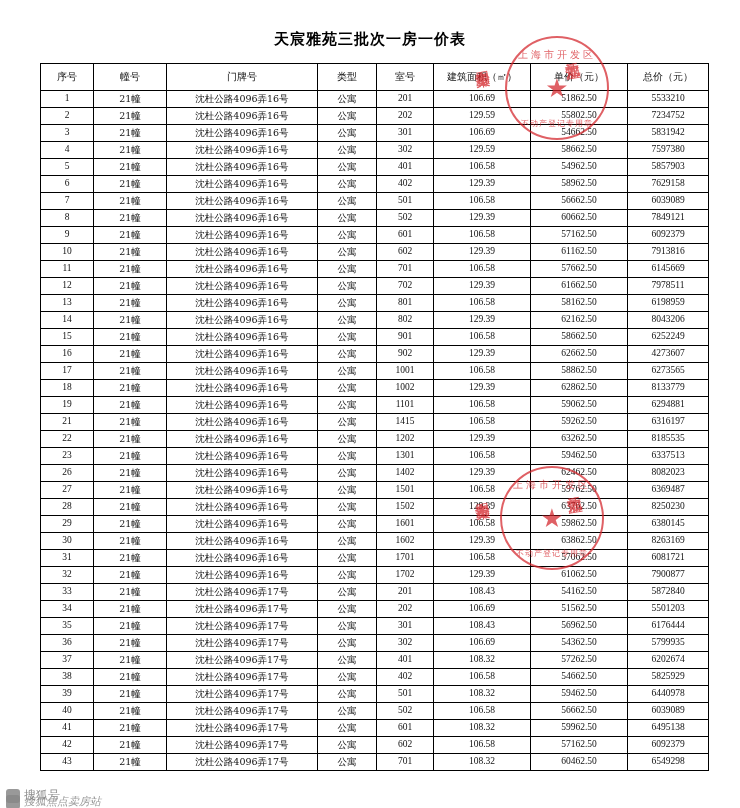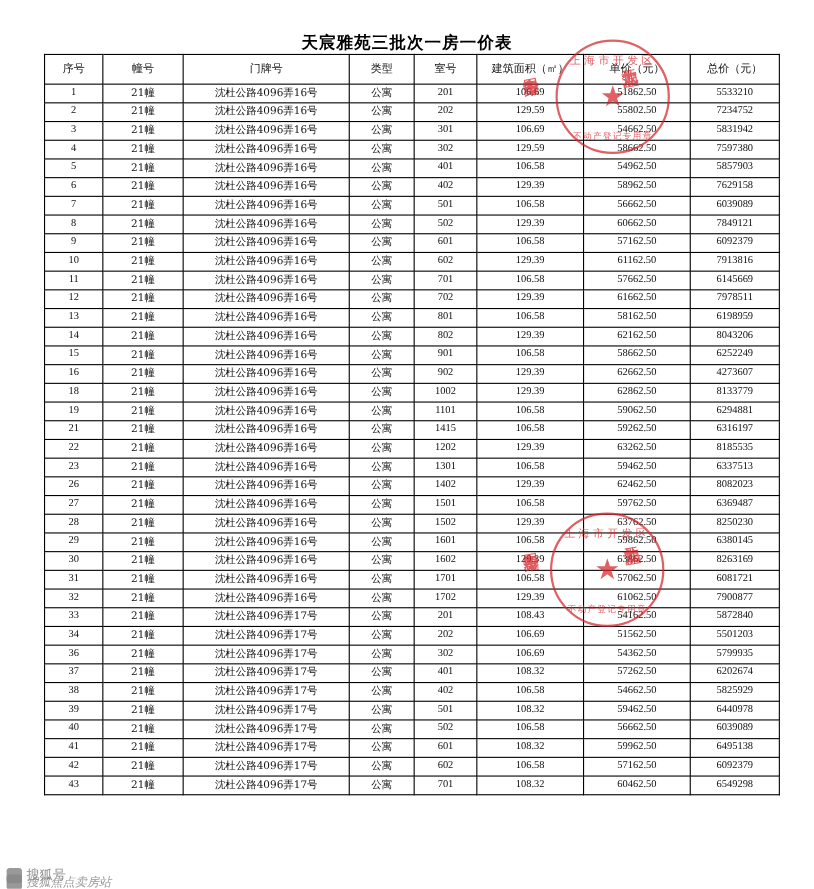--- a/index.html
+++ b/index.html
@@ -20,21 +20,21 @@
     width: 740px;
     height: 808px;
     overflow: hidden;
   }
   .doc-title {
     text-align: center;
     font-size: 15px;
     font-weight: bold;
     letter-spacing: 1px;
     margin-top: 30px;
-    margin-bottom: 0;
+    margin-bottom: 14px;
     color: #000;
     font-family: "DejaVu Serif", serif;
   }
   .table-wrap {
     position: relative;
     width: 660px;
     margin: 0 auto;
   }
   table.price {
     border-collapse: collapse;
@@ -332,20 +332,30 @@
             <td class="c-seq">16</td>
             <td class="c-bld cjk">21幢</td>
             <td class="c-door cjk">沈杜公路4096弄16号</td>
             <td class="c-type cjk">公寓</td>
             <td class="c-room">902</td>
             <td class="c-area">129.39</td>
             <td class="c-price">62662.50</td>
             <td class="c-total">4273607</td>
           </tr>
           <tr>
+            <td class="c-seq">17</td>
+            <td class="c-bld cjk">21幢</td>
+            <td class="c-door cjk">沈杜公路4096弄16号</td>
+            <td class="c-type cjk">公寓</td>
+            <td class="c-room">1001</td>
+            <td class="c-area">106.58</td>
+            <td class="c-price">58862.50</td>
+            <td class="c-total">6273565</td>
+          </tr>
+          <tr>
             <td class="c-seq">18</td>
             <td class="c-bld cjk">21幢</td>
             <td class="c-door cjk">沈杜公路4096弄16号</td>
             <td class="c-type cjk">公寓</td>
             <td class="c-room">1002</td>
             <td class="c-area">129.39</td>
             <td class="c-price">62862.50</td>
             <td class="c-total">8133779</td>
           </tr>
           <tr>
@@ -470,20 +480,30 @@
           </tr>
           <tr>
             <td class="c-seq">34</td>
             <td class="c-bld cjk">21幢</td>
             <td class="c-door cjk">沈杜公路4096弄17号</td>
             <td class="c-type cjk">公寓</td>
             <td class="c-room">202</td>
             <td class="c-area">106.69</td>
             <td class="c-price">51562.50</td>
             <td class="c-total">5501203</td>
+          </tr>
+          <tr>
+            <td class="c-seq">35</td>
+            <td class="c-bld cjk">21幢</td>
+            <td class="c-door cjk">沈杜公路4096弄17号</td>
+            <td class="c-type cjk">公寓</td>
+            <td class="c-room">301</td>
+            <td class="c-area">108.43</td>
+            <td class="c-price">56962.50</td>
+            <td class="c-total">6176444</td>
           </tr>
           <tr>
             <td class="c-seq">36</td>
             <td class="c-bld cjk">21幢</td>
             <td class="c-door cjk">沈杜公路4096弄17号</td>
             <td class="c-type cjk">公寓</td>
             <td class="c-room">302</td>
             <td class="c-area">106.69</td>
             <td class="c-price">54362.50</td>
             <td class="c-total">5799935</td>

